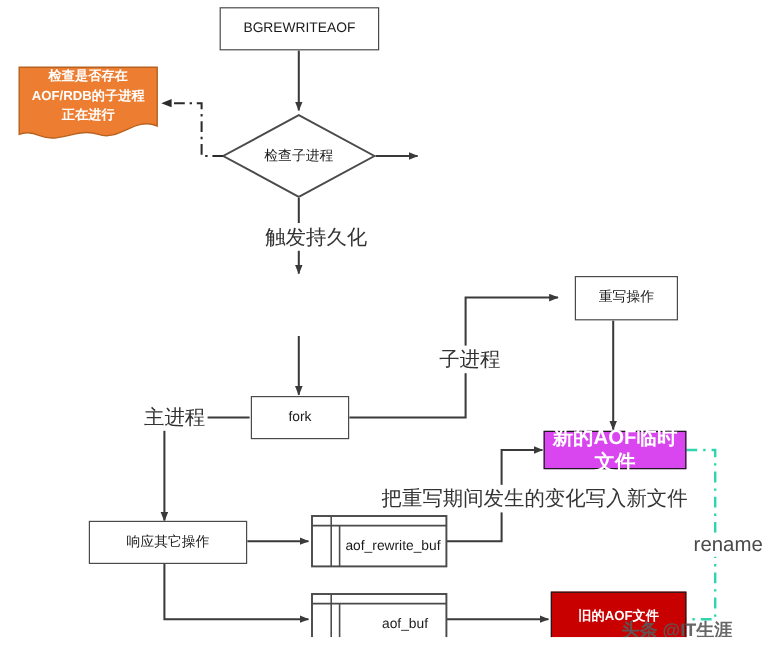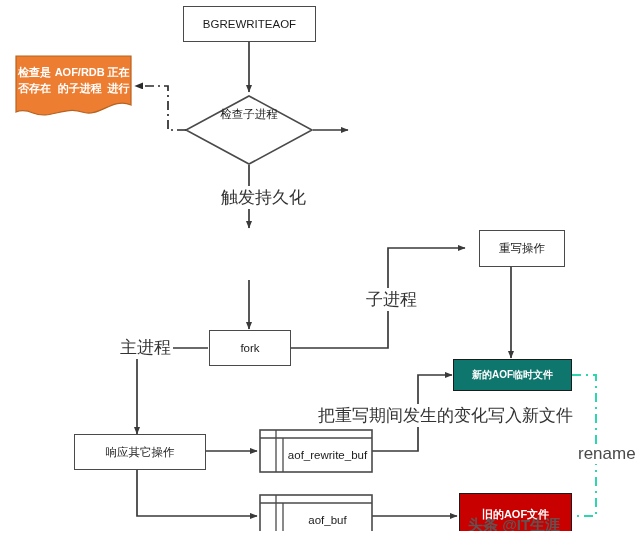--- a/index.html
+++ b/index.html
@@ -42,25 +42,25 @@
   .node.rounded {
     background: #ffffff;
     border: 1.6px solid #4a4a4a;
     border-radius: 11px;
   }
   .node.diamond-label {
     background: transparent;
     border: none;
   }
   .node.green {
-    background: #0f766e;
+    background: #d946ef;
     border: 1.6px solid #1b1b1b;
     color: #ffffff;
     font-weight: bold;
-    font-size: 10px;
+    font-size: 17px;
   }
   .node.red {
     background: #c80000;
     border: 1.6px solid #1b1b1b;
     color: #ffffff;
     font-weight: bold;
     font-size: 11px;
   }
   .node.orange-text {
     background: transparent;
@@ -161,27 +161,27 @@
       <line x1="260" y1="503" x2="372" y2="503" stroke="#4a4a4a" stroke-width="1.3"></line>
       <line x1="276" y1="495" x2="276" y2="537" stroke="#4a4a4a" stroke-width="1.3"></line>
       <line x1="283" y1="503" x2="283" y2="537" stroke="#4a4a4a" stroke-width="1.3"></line>
     </g>
   </svg>
 
   <div class="node proc" style="left:183px; top:6px; width:133px; height:36px;">
     <span>BGREWRITEAOF</span>
   </div>
 
-  <div class="node orange-text" style="left:16px; top:56px; width:115px; height:50px; flex-direction:row;">
+  <div class="node orange-text" style="left:16px; top:56px; width:115px; height:50px; flex-direction:column;">
     <span>检查是否存在</span>
     <span>AOF/RDB的子进程</span>
     <span>正在进行</span>
   </div>
 
-  <div class="node diamond-label" style="left:196px; top:102px; width:106px; height:24px;text-align:center;">
+  <div class="node diamond-label" style="left:196px; top:118px; width:106px; height:24px;text-align:center;">
     <span>检查子进程</span>
   </div>
 
 
   <div class="edge-label" style="left:219px; top:186px;">
     <span>触发持久化</span>
   </div>
 
 
   <div class="node proc" style="left:467px; top:230px; width:86px; height:37px;margin-left:12px;">
@@ -209,29 +209,29 @@
   </div>
 
   <div class="node proc" style="left:74px; top:434px; width:132px; height:36px;">
     <span>响应其它操作</span>
   </div>
 
   <div class="node buf" style="left:283px; top:438px; width:89px; height:34px;">
     <span>aof_rewrite_buf</span>
   </div>
 
-  <div class="node buf" style="left:283px; top:503px; width:89px; height:34px;">
+  <div class="node buf" style="left:293px; top:503px; width:89px; height:34px;">
     <span>aof_buf</span>
   </div>
 
   <div class="node red" style="left:459px; top:493px; width:113px; height:44px;">
     <span>旧的AOF文件</span>
   </div>
 
   <div class="edge-label green-label" style="left:576px; top:444px;">
     <span>rename</span>
   </div>
 
-  <div class="watermark" style="left:468px; top:516px;">
+  <div class="watermark" style="left:518px; top:516px;">
     <span>头条 @IT生涯</span>
   </div>
 
 </div>
 
 </body></html>

